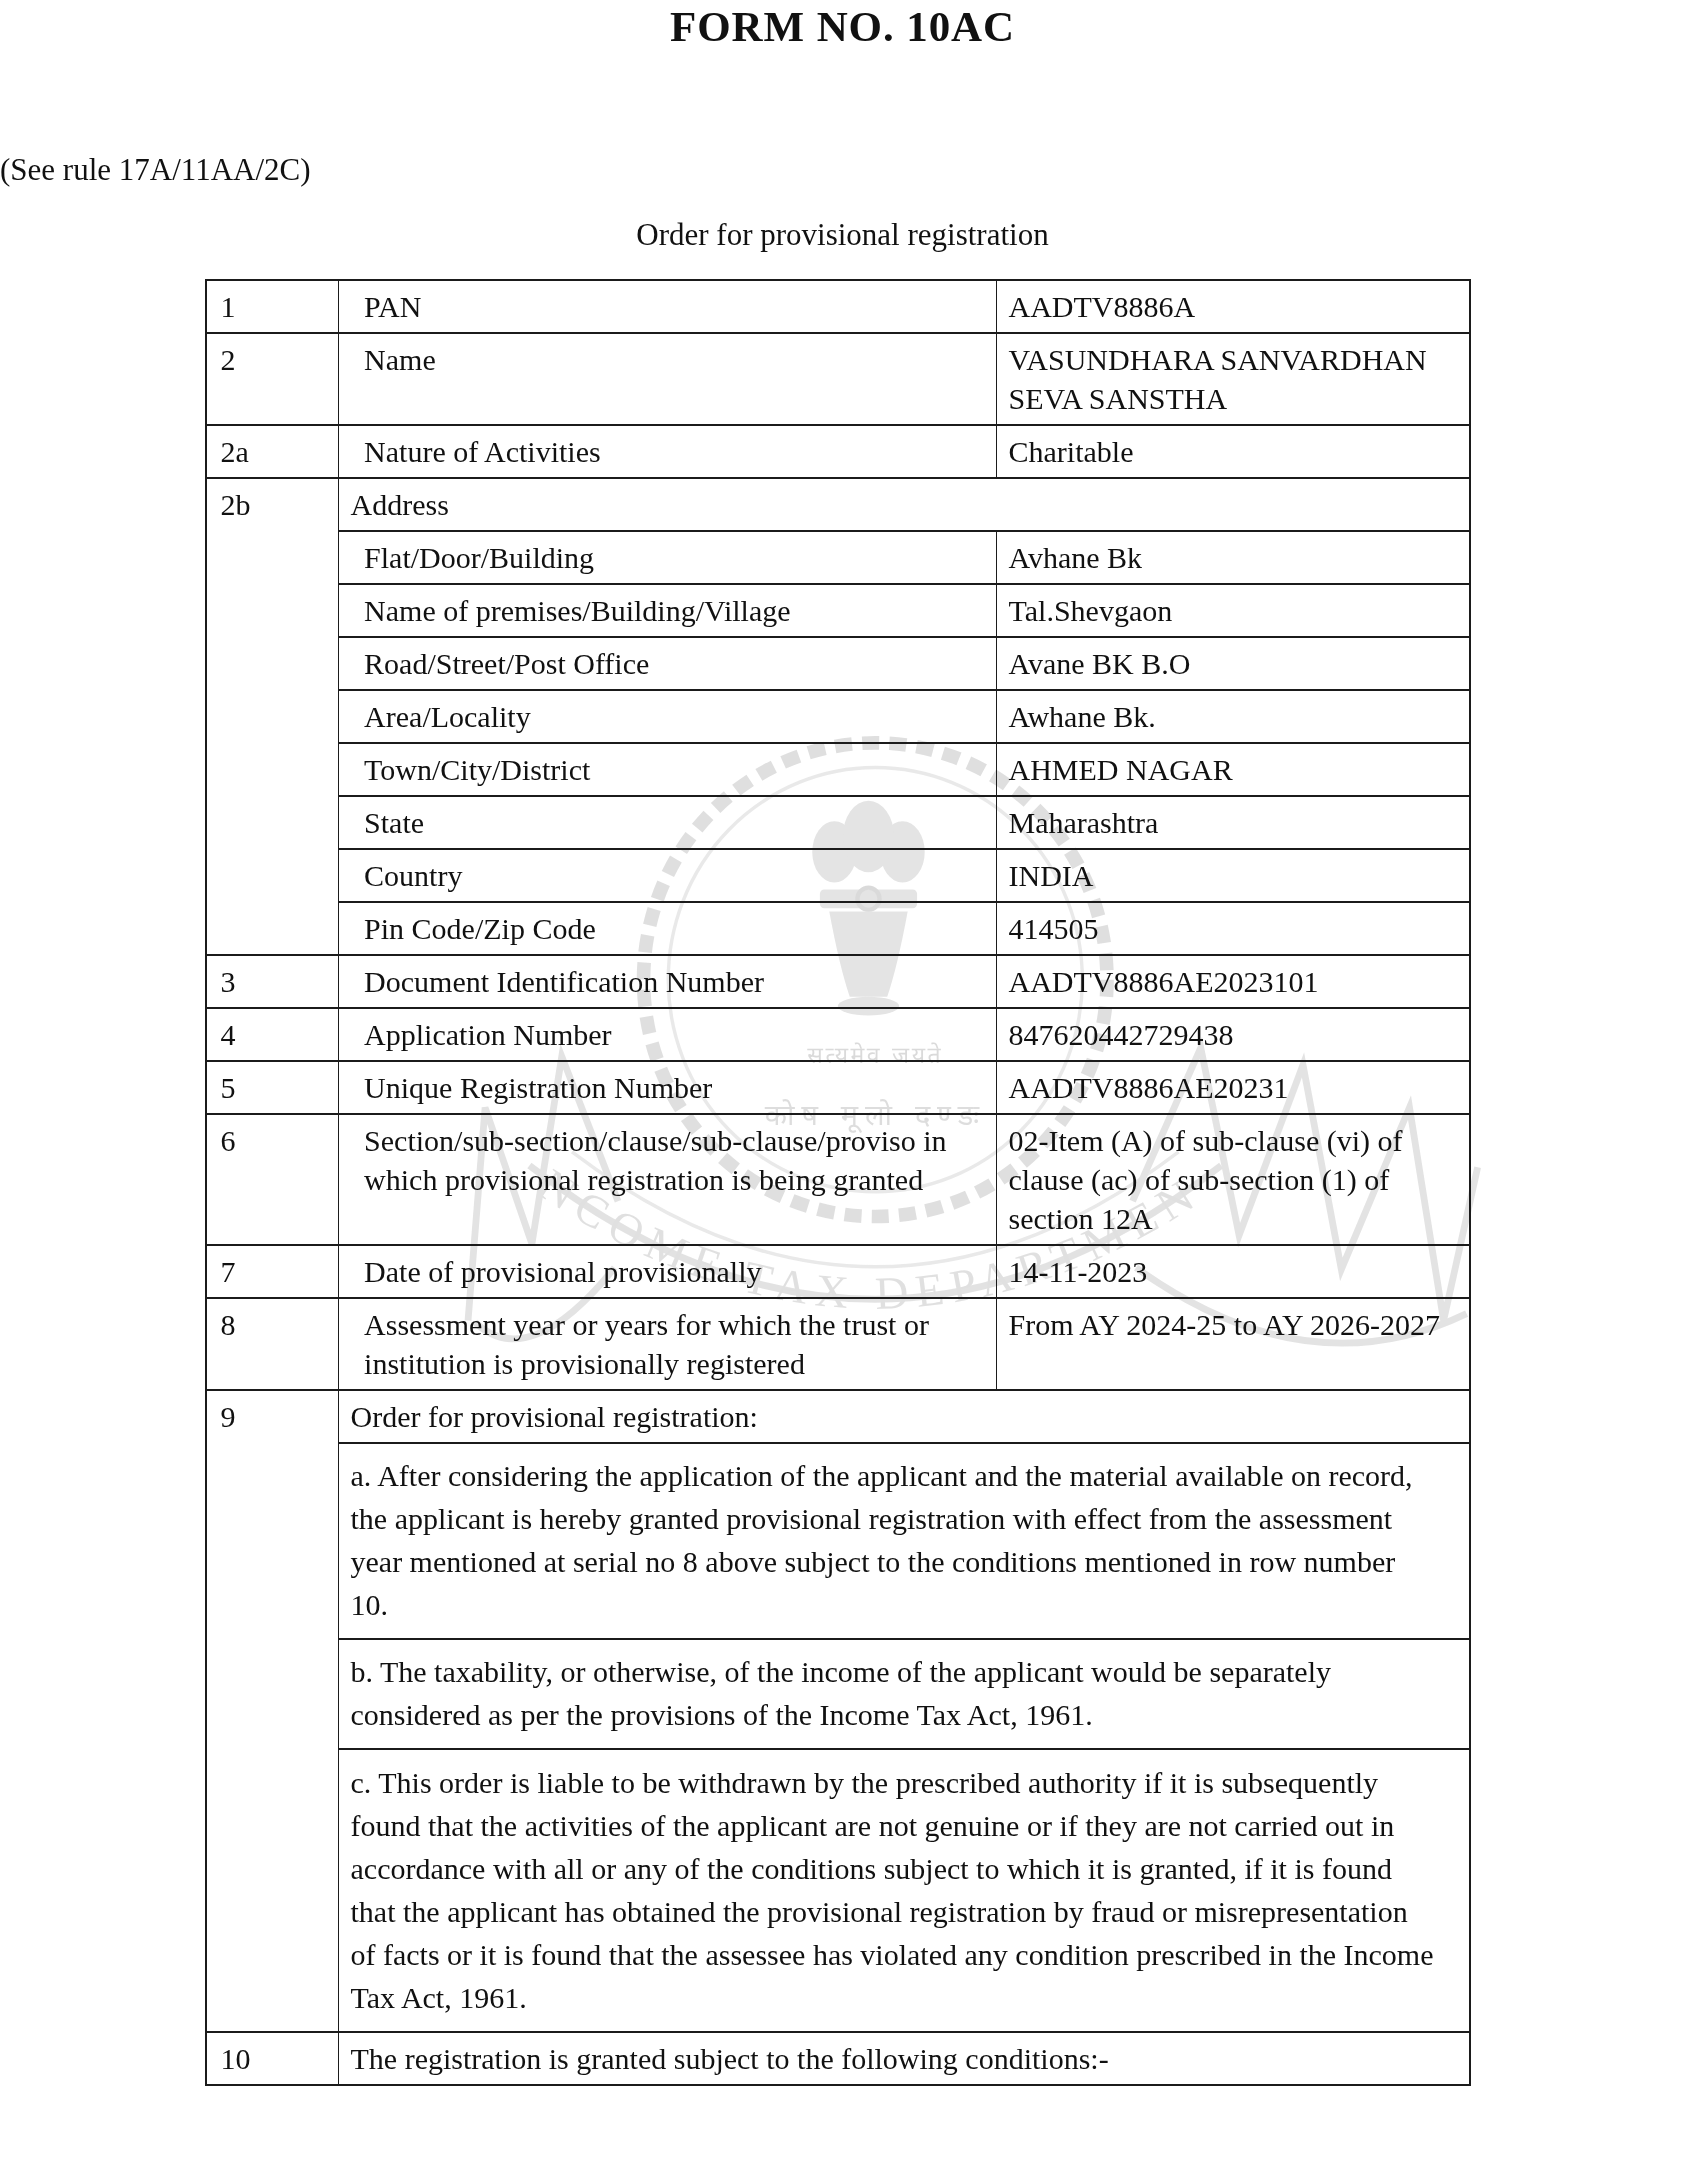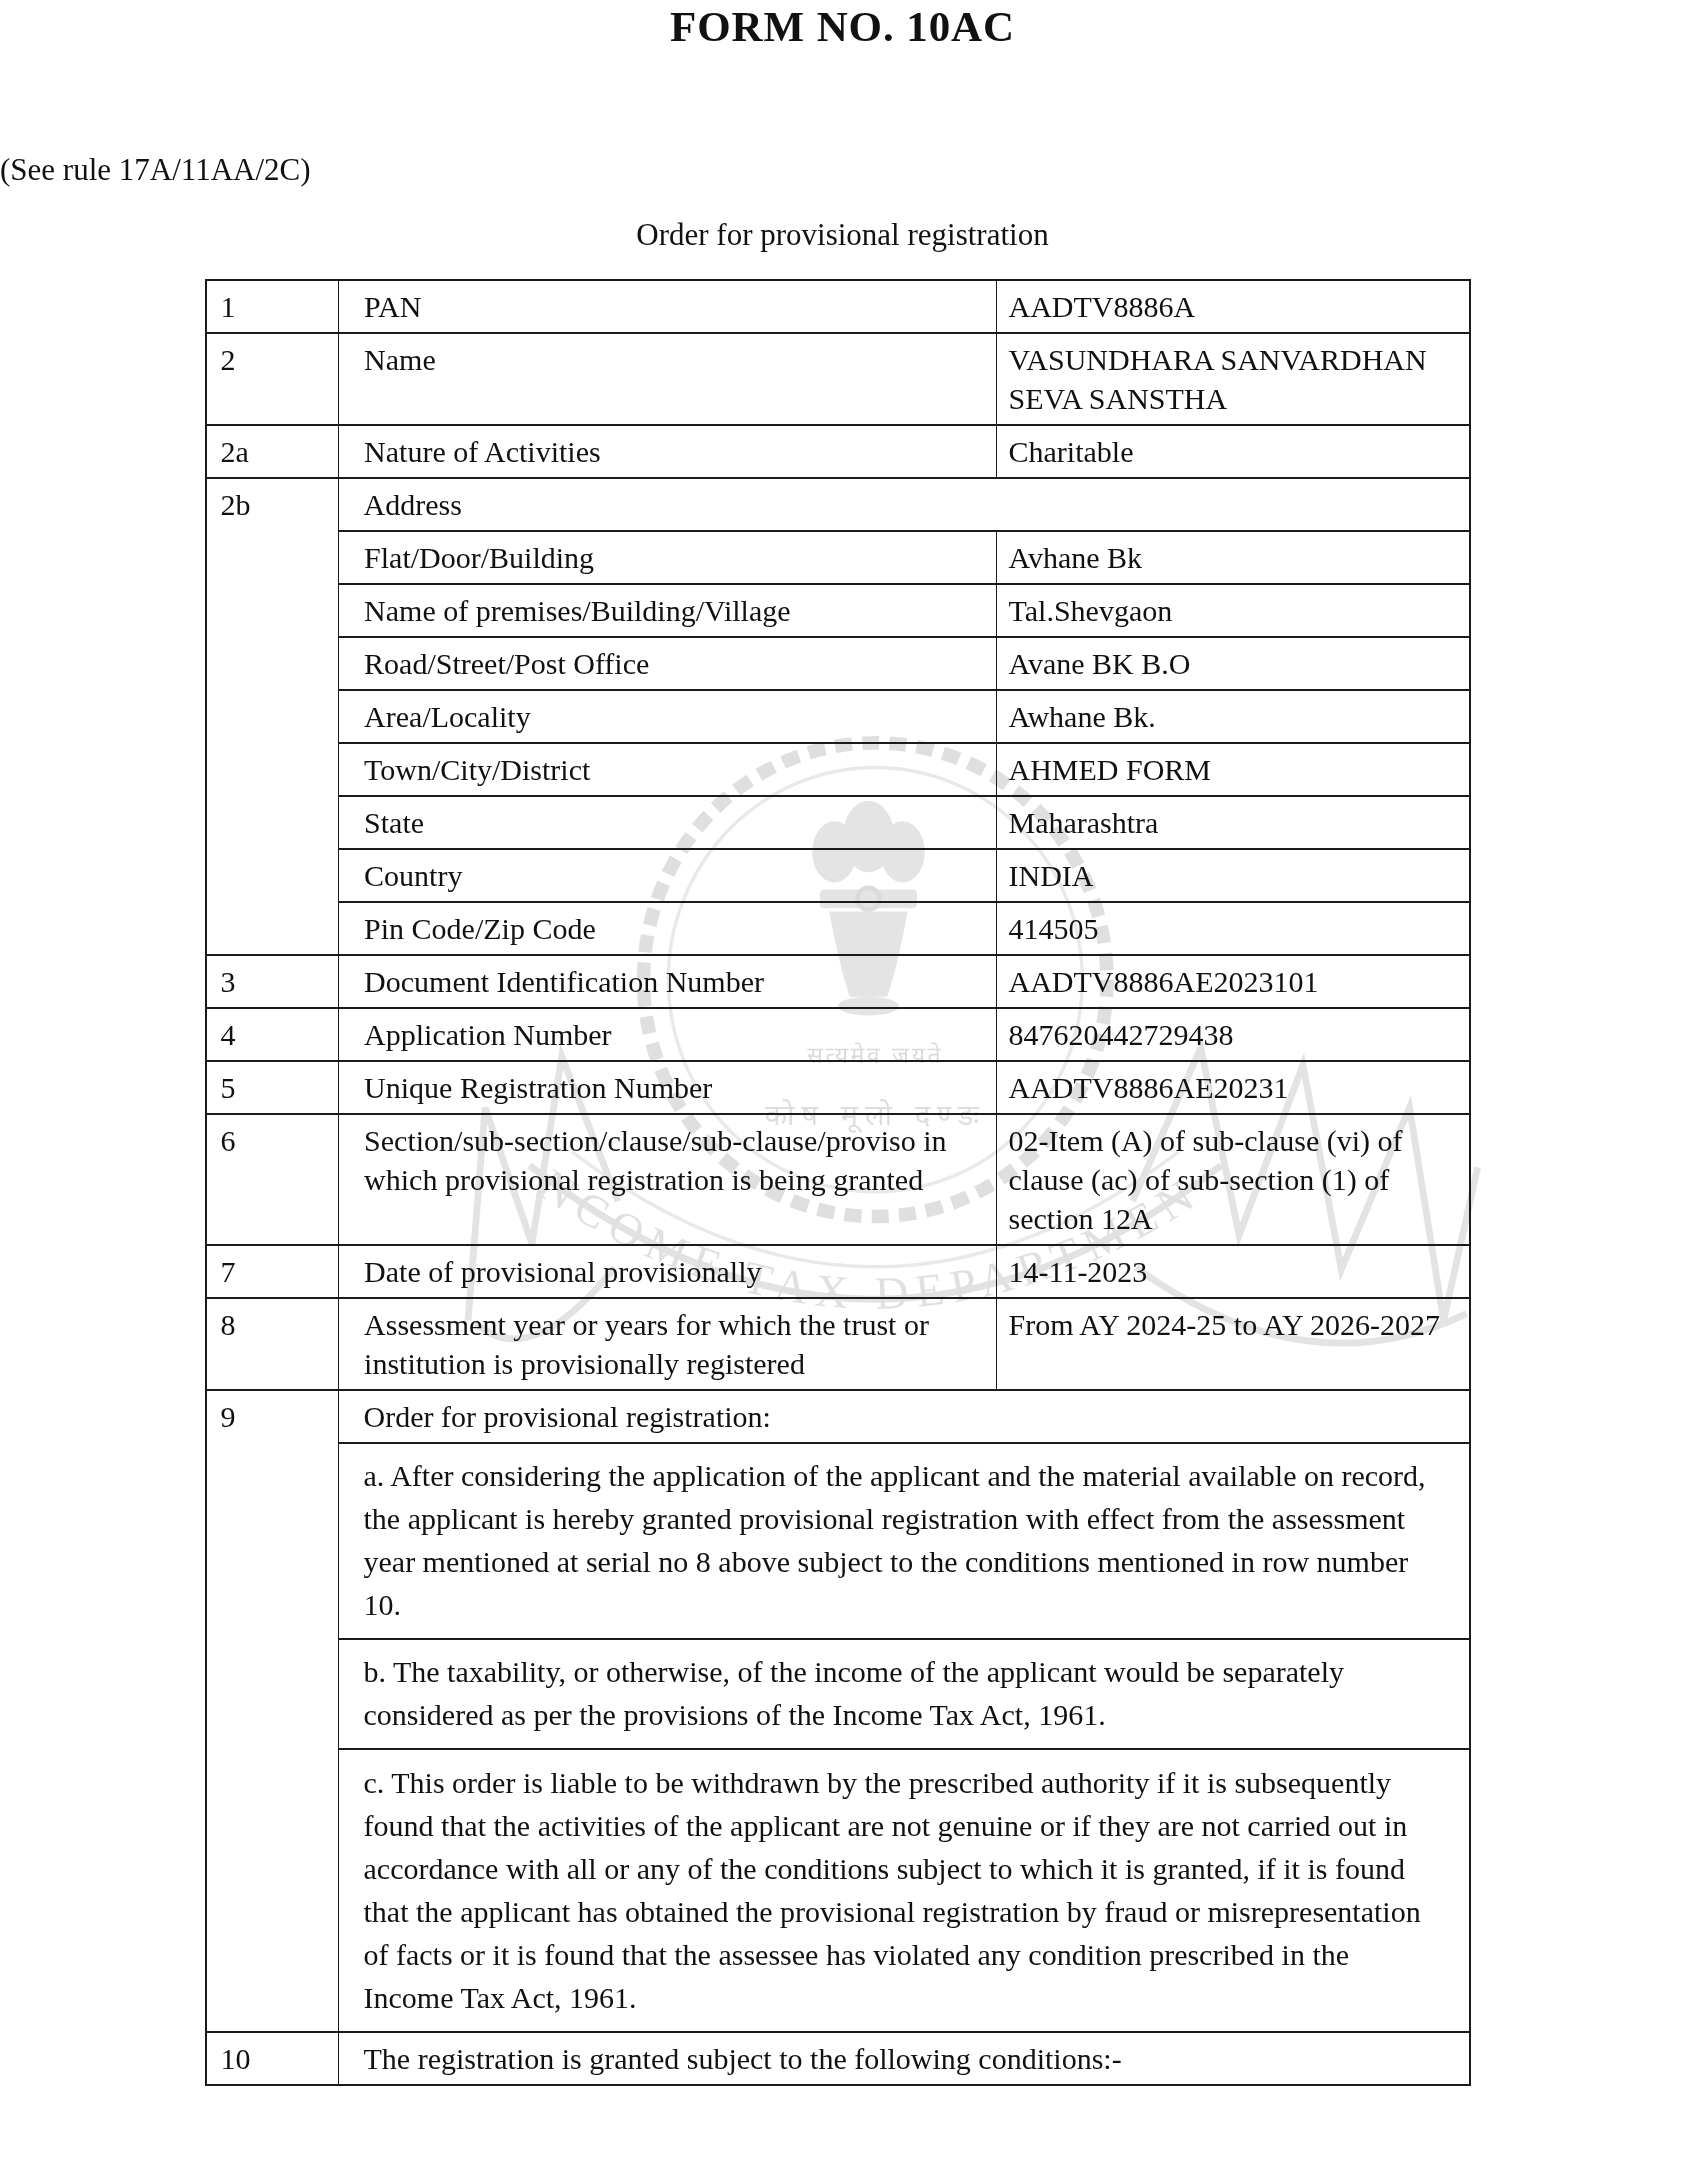--- a/index.html
+++ b/index.html
@@ -63,21 +63,21 @@
     vertical-align: top;
     font-size: 30px;
     line-height: 39px;
     color: #111111;
     word-wrap: break-word;
   }
   tr.single { height: 51px; }
   td.sn    { padding: 6px 5.1px 6px 13.6px; }
   td.label { padding: 6px 43px 6px 25.6px; }
   td.value { padding: 6px 25.6px 6px 12px; }
-  td.span2 { padding: 6px 34px 6px 25px; }
+  td.span2 { padding: 6px 34px 6px 12px; }
   tr.para td.span2 {
     line-height: 43px;
     padding-top: 10.2px;
     padding-bottom: 12px;
     padding-right: 29px;
     border-radius: 20px;
   }
 </style>
 </head>
 <body>
@@ -157,21 +157,21 @@
     <tr class="single">
       <td class="label">Road/Street/Post Office</td>
       <td class="value">Avane BK B.O</td>
     </tr>
     <tr class="single">
       <td class="label">Area/Locality</td>
       <td class="value">Awhane Bk.</td>
     </tr>
     <tr class="single">
       <td class="label">Town/City/District</td>
-      <td class="value">AHMED FORM</td>
+      <td class="value">AHMED NAGAR</td>
     </tr>
     <tr class="single">
       <td class="label">State</td>
       <td class="value">Maharashtra</td>
     </tr>
     <tr class="single">
       <td class="label">Country</td>
       <td class="value">INDIA</td>
     </tr>
     <tr class="single">

